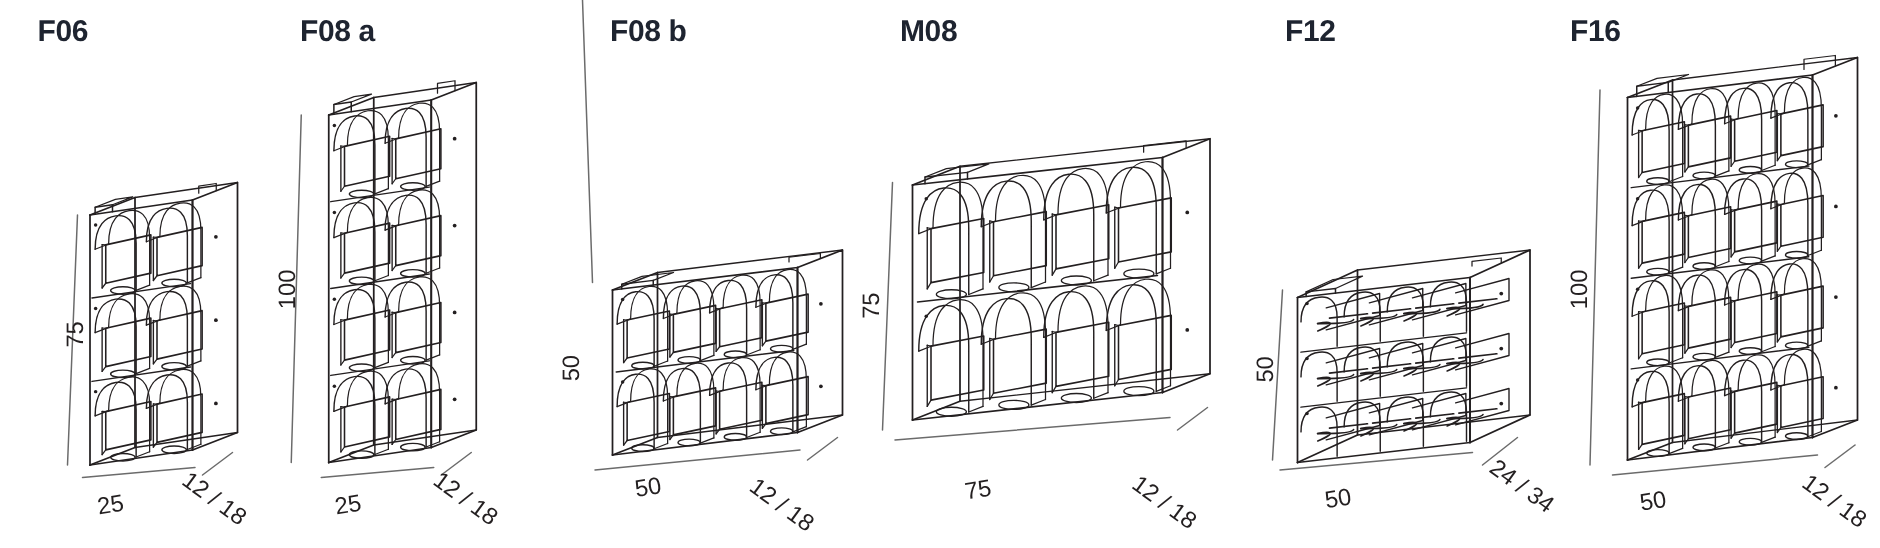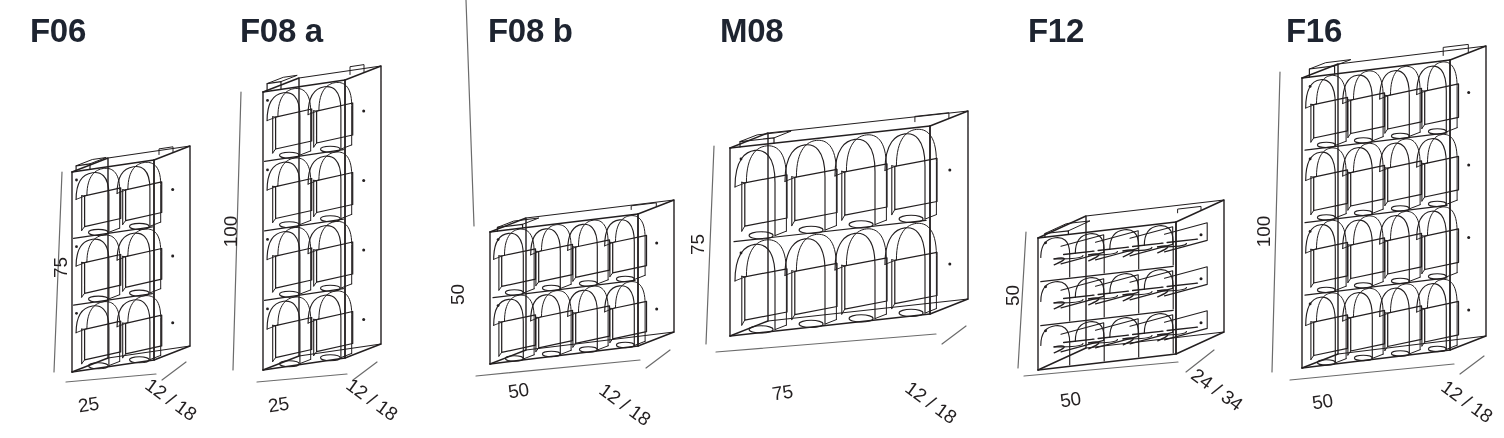--- a/index.html
+++ b/index.html
@@ -23,21 +23,21 @@
   }
   .model {
     position: absolute;
     top: 0;
     height: 438px;
   }
   .model-title {
     position: absolute;
     left: 0;
     top: 14px;
-    font-size: 33px;
+    font-size: 24px;
     font-weight: bold;
     color: #1e2430;
     letter-spacing: -0.3px;
     white-space: nowrap;
     line-height: 1;
   }
   .drawing {
     position: absolute;
     left: 0;
     top: 0;
@@ -613,21 +613,21 @@
             <path d="M164.5,322.3 L207.2,310.8 L207.2,328.4 L164.5,339.9" fill="none" stroke-width="1.1"></path>
           </g>
         </svg>
     </div>
     <div class="dim-label dim-h" style="left:2px; top:286px;">50</div>
     <div class="dim-label dim-w" style="left:60px; top:390px;">50</div>
     <div class="dim-label dim-d" style="left:188px; top:380px;">24 / 34</div>
   </div>
 
   <div class="model" id="m-f16" style="left:1250px; width:254px;">
-    <div class="model-title" style="left:36px;text-align:right;">F16</div>
+    <div class="model-title" style="left:6px;text-align:right;">F16</div>
     <div class="drawing">
       <svg width="254" height="438" viewBox="0 0 254 438" fill="none" stroke="#231f20" stroke-width="1.3" stroke-linejoin="round" stroke-linecap="round">
           <path d="M30,72 L22,372" stroke="#6b6b6b" stroke-width="1.2" fill="none"></path>
           <path d="M40,380 L204,364" stroke="#6b6b6b" stroke-width="1.2" fill="none"></path>
           <path d="M210,374 L234,356" stroke="#6b6b6b" stroke-width="1.2" fill="none"></path>
           <g>
             <path d="M52.0,78.0 L88.0,64.0 L88.0,354.0 L52.0,368.0" fill="none" stroke-width="1.4"></path>
             <path d="M200.0,60.0 L236.0,46.0 L236.0,336.0 L200.0,350.0 L200.0,60.0" fill="none" stroke-width="1.4"></path>
             <path d="M52.0,78.0 L200.0,60.0" fill="none" stroke-width="1.4"></path>
             <path d="M88.0,64.0 L236.0,46.0" fill="none" stroke-width="1.1"></path>

